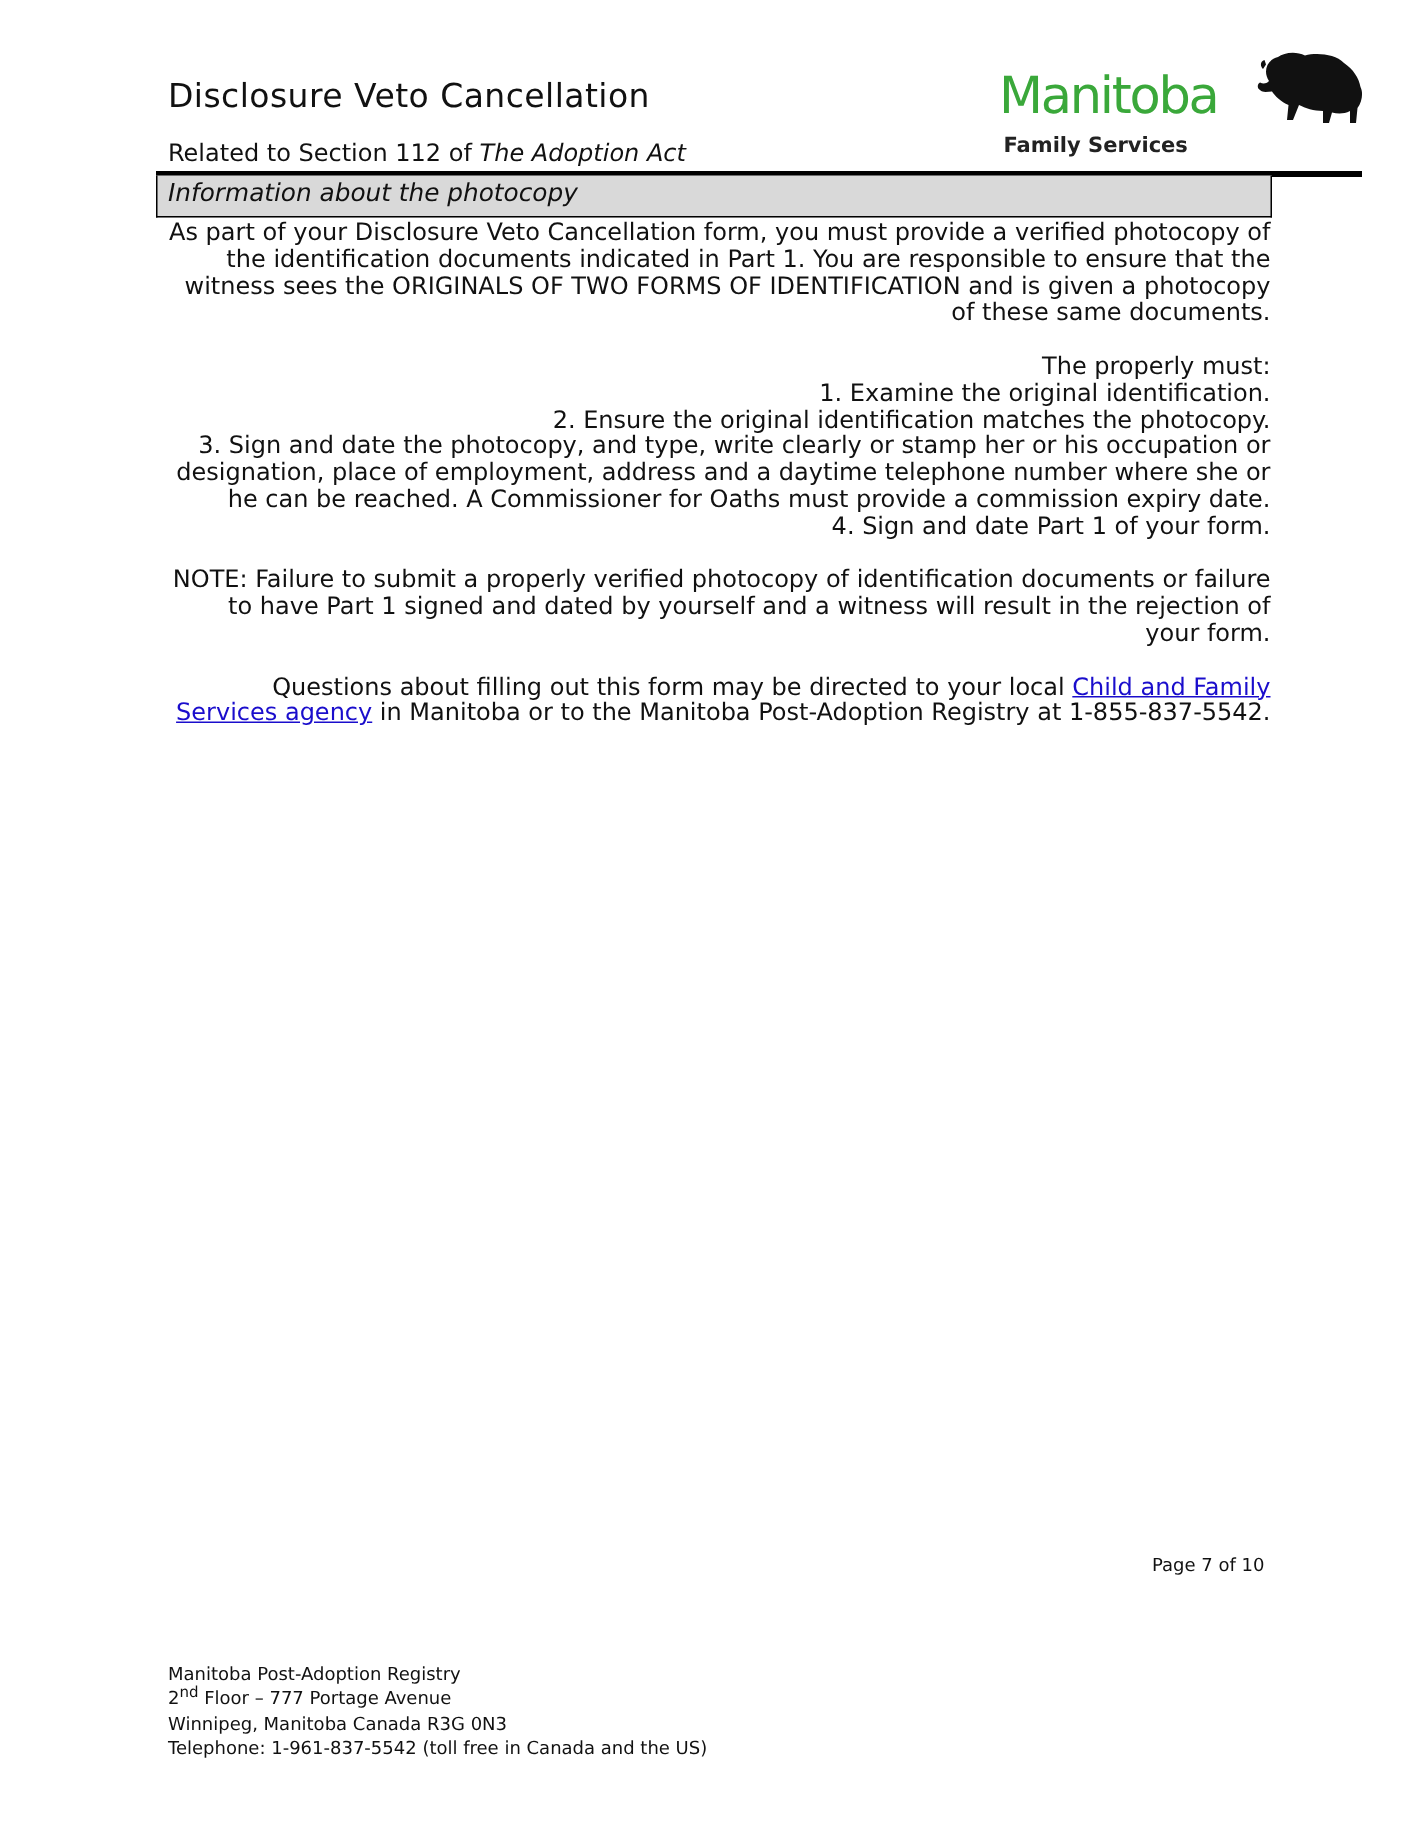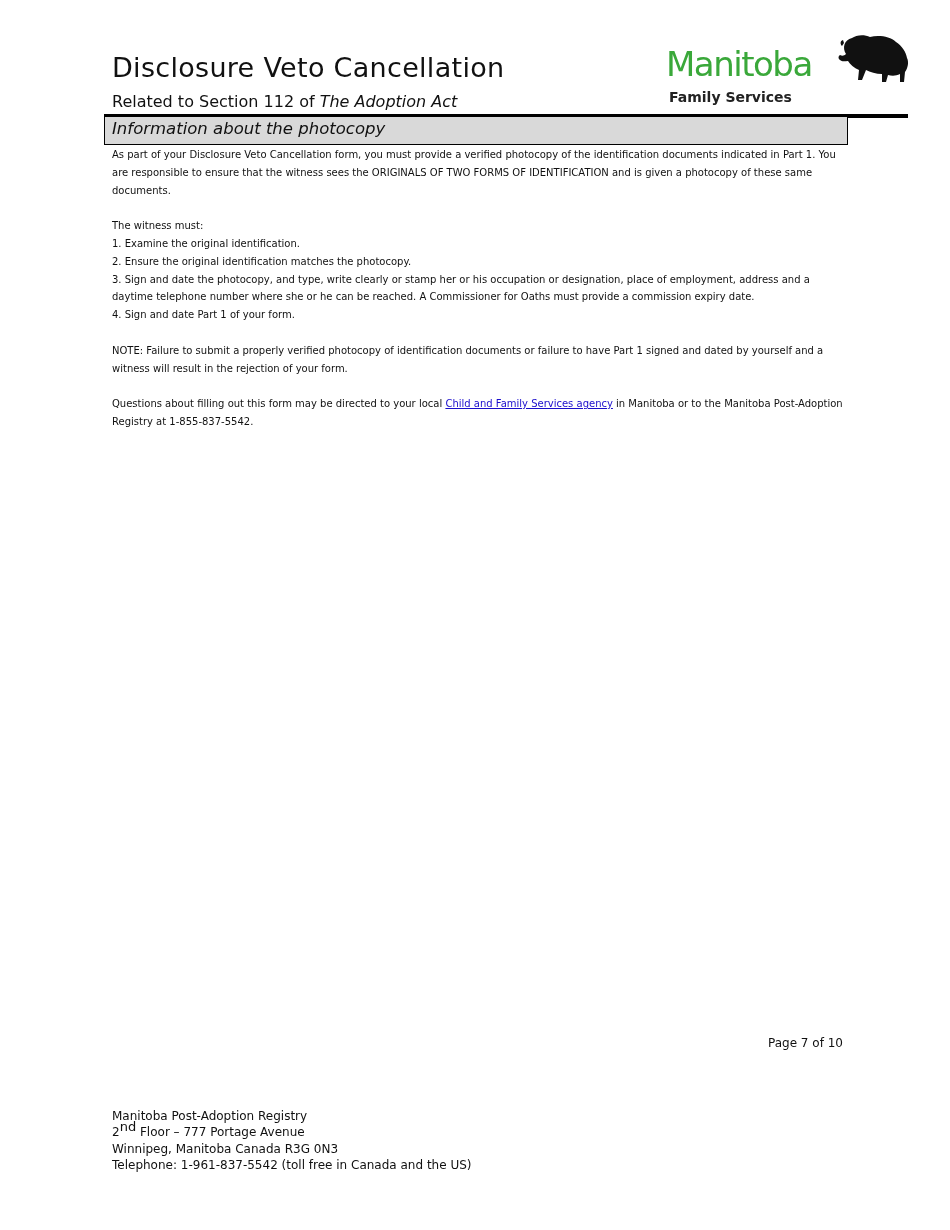--- a/index.html
+++ b/index.html
@@ -1,37 +1,37 @@
 <!DOCTYPE html>
 <html><head>
 <meta charset="utf-8">
 <style>
   html, body { margin: 0; padding: 0; background: #ffffff; }
   body { width: 950px; height: 1230px; position: relative; overflow: hidden;
          font-family: "DejaVu Sans", sans-serif; color: #111; }
-  .title { position: absolute; left: 112px; top: 52px; font-size: 27px; letter-spacing: 0.3px; color: #111; }
+  .title { position: absolute; left: 112px; top: 52px; font-size: 22px; letter-spacing: 0.3px; color: #111; }
   .subtitle { position: absolute; left: 112px; top: 92px; font-size: 16px; color: #111; }
   .subtitle i { font-style: italic; }
   .logo { position: absolute; left: 666px; top: 34px; width: 245px; height: 76px; }
   .logo-word { position: absolute; left: 0; top: 10px; font-family: "DejaVu Sans", sans-serif; font-weight: normal;
                font-size: 34px; color: #3aa83a; letter-spacing: -1.5px; }
   .logo-sub { position: absolute; left: 3px; top: 55px; font-family: "DejaVu Sans", sans-serif; font-weight: bold;
               font-size: 14px; color: #222; }
   .logo-bison { position: absolute; left: 170px; top: 0; width: 74px; height: 52px; }
   .rule { position: absolute; left: 104px; top: 114px; width: 804px; height: 4px; background: #000; }
   .section-box { position: absolute; left: 104px; top: 117px; width: 742px; height: 27px;
                  background: #d9d9d9; border: 1px solid #000; border-top: none; }
   .section-title { position: absolute; left: 7px; top: 2px; font-size: 16.5px; font-style: italic; color: #111; }
-  .body { position: absolute; left: 112px; top: 146px; width: 735px; font-size: 10px; line-height: 17.8px; color: #111; }
+  .body { position: absolute; left: 112px; top: 146px; width: 735px; font-size: 16px; line-height: 17.8px; color: #111; text-align: right; }
   .body p { margin: 0; }
   .body .gap { height: 17.8px; }
   .body a { color: #1a0dcc; }
   .page-num { position: absolute; left: 768px; top: 1036px; font-size: 12px; color: #111; }
   .footer { position: absolute; left: 112px; top: 1108px; font-size: 12px; line-height: 16.3px; color: #111; }
-  .footer sup { font-size: 13px; vertical-align: 5px; line-height: 0; }
+  .footer sup { font-size: 10px; vertical-align: 5px; line-height: 0; }
 </style>
 </head>
 <body>
 
 <div class="title">Disclosure Veto Cancellation</div>
 <div class="subtitle"><span>Related to Section 112 of </span><i>The Adoption Act</i></div>
 
 <div class="logo">
   <div class="logo-word">Manitoba</div>
   <div class="logo-sub">Family Services</div>
@@ -42,21 +42,21 @@
 
 <div class="rule"></div>
 
 <div class="section-box">
   <div class="section-title">Information about the photocopy</div>
 </div>
 
 <div class="body">
   <p>As part of your Disclosure Veto Cancellation form, you must provide a verified photocopy of the identification documents indicated in Part 1.  You are responsible to ensure that the witness sees the ORIGINALS OF TWO FORMS OF IDENTIFICATION and is given a photocopy of these same documents.</p>
   <div class="gap"></div>
-  <p>The witness must:</p>
+  <p>The properly must:</p>
   <p>1. Examine the original identification.</p>
   <p>2. Ensure the original identification matches the photocopy.</p>
   <p>3. Sign and date the photocopy, and type, write clearly or stamp her or his occupation or designation, place of employment, address and a daytime telephone number where she or he can be reached. A Commissioner for Oaths must provide a commission expiry date.</p>
   <p>4. Sign and date Part 1 of your form.</p>
   <div class="gap"></div>
   <p>NOTE: Failure to submit a properly verified photocopy of identification documents or failure to have Part 1 signed and dated by yourself and a witness will result in the rejection of your form.</p>
   <div class="gap"></div>
   <p><span>Questions about filling out this form may be directed to your local </span><a href="#">Child and Family Services agency</a><span> in Manitoba or to the Manitoba Post-Adoption Registry at 1-855-837-5542.</span></p>
 </div>
 

